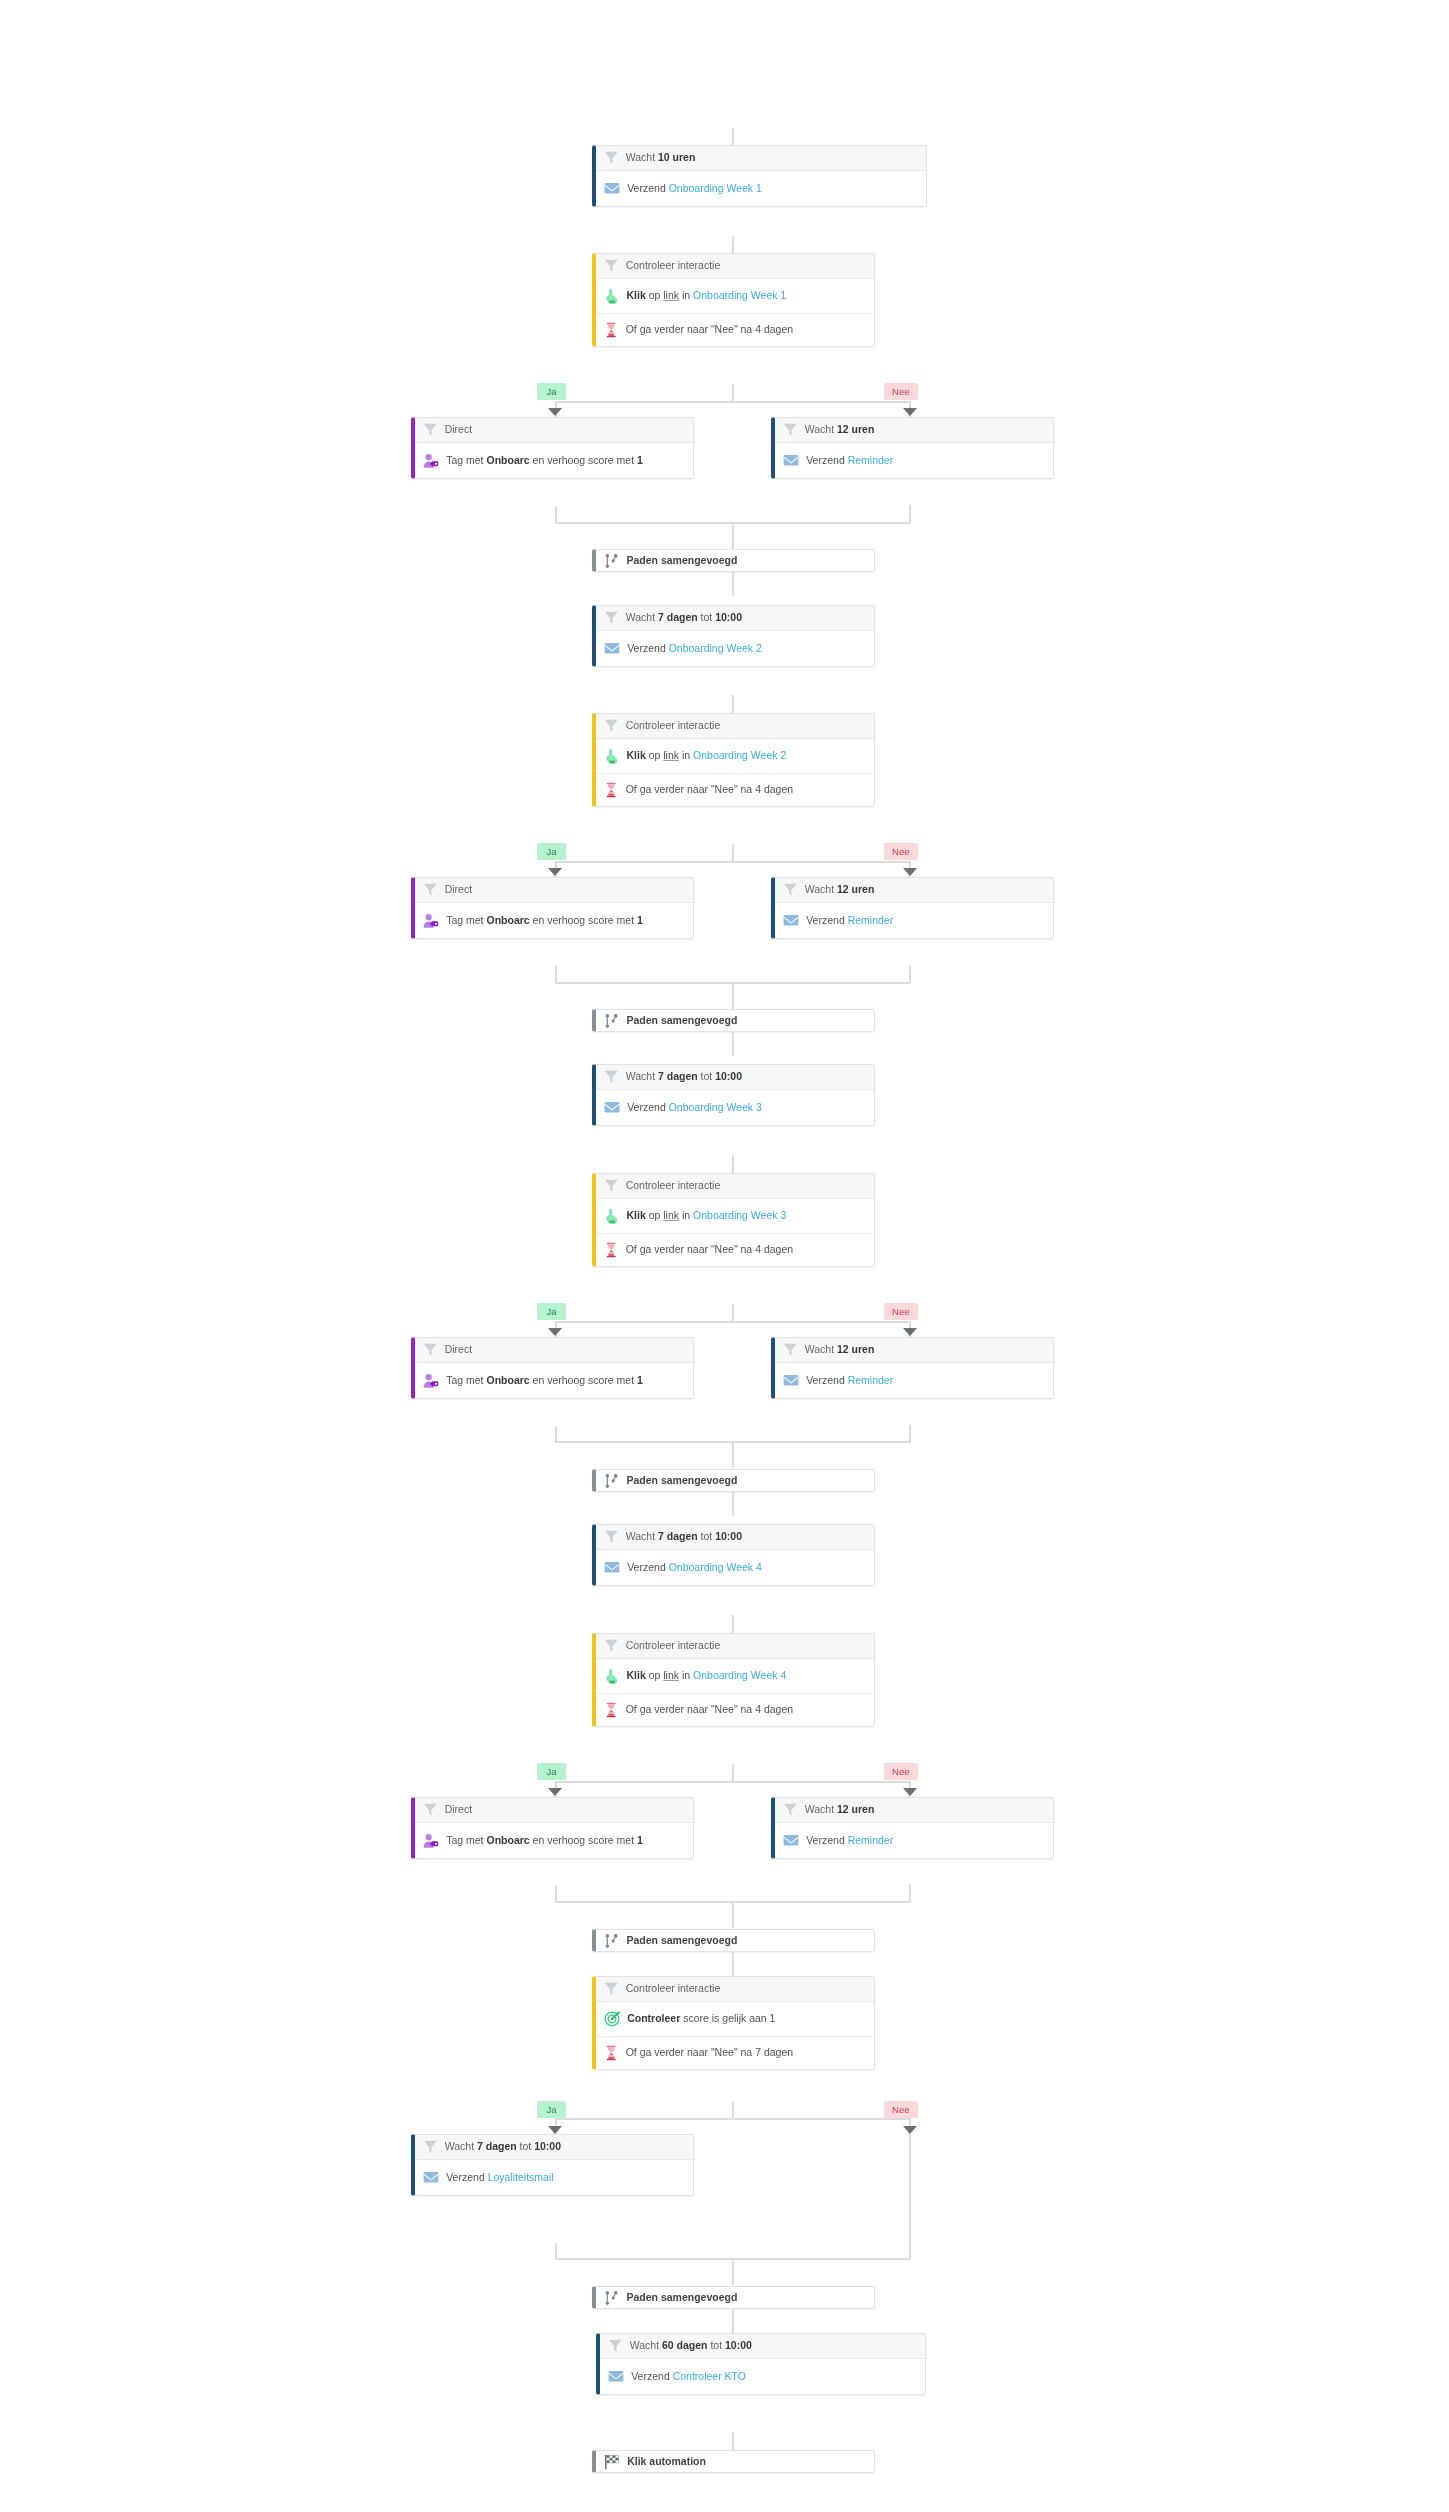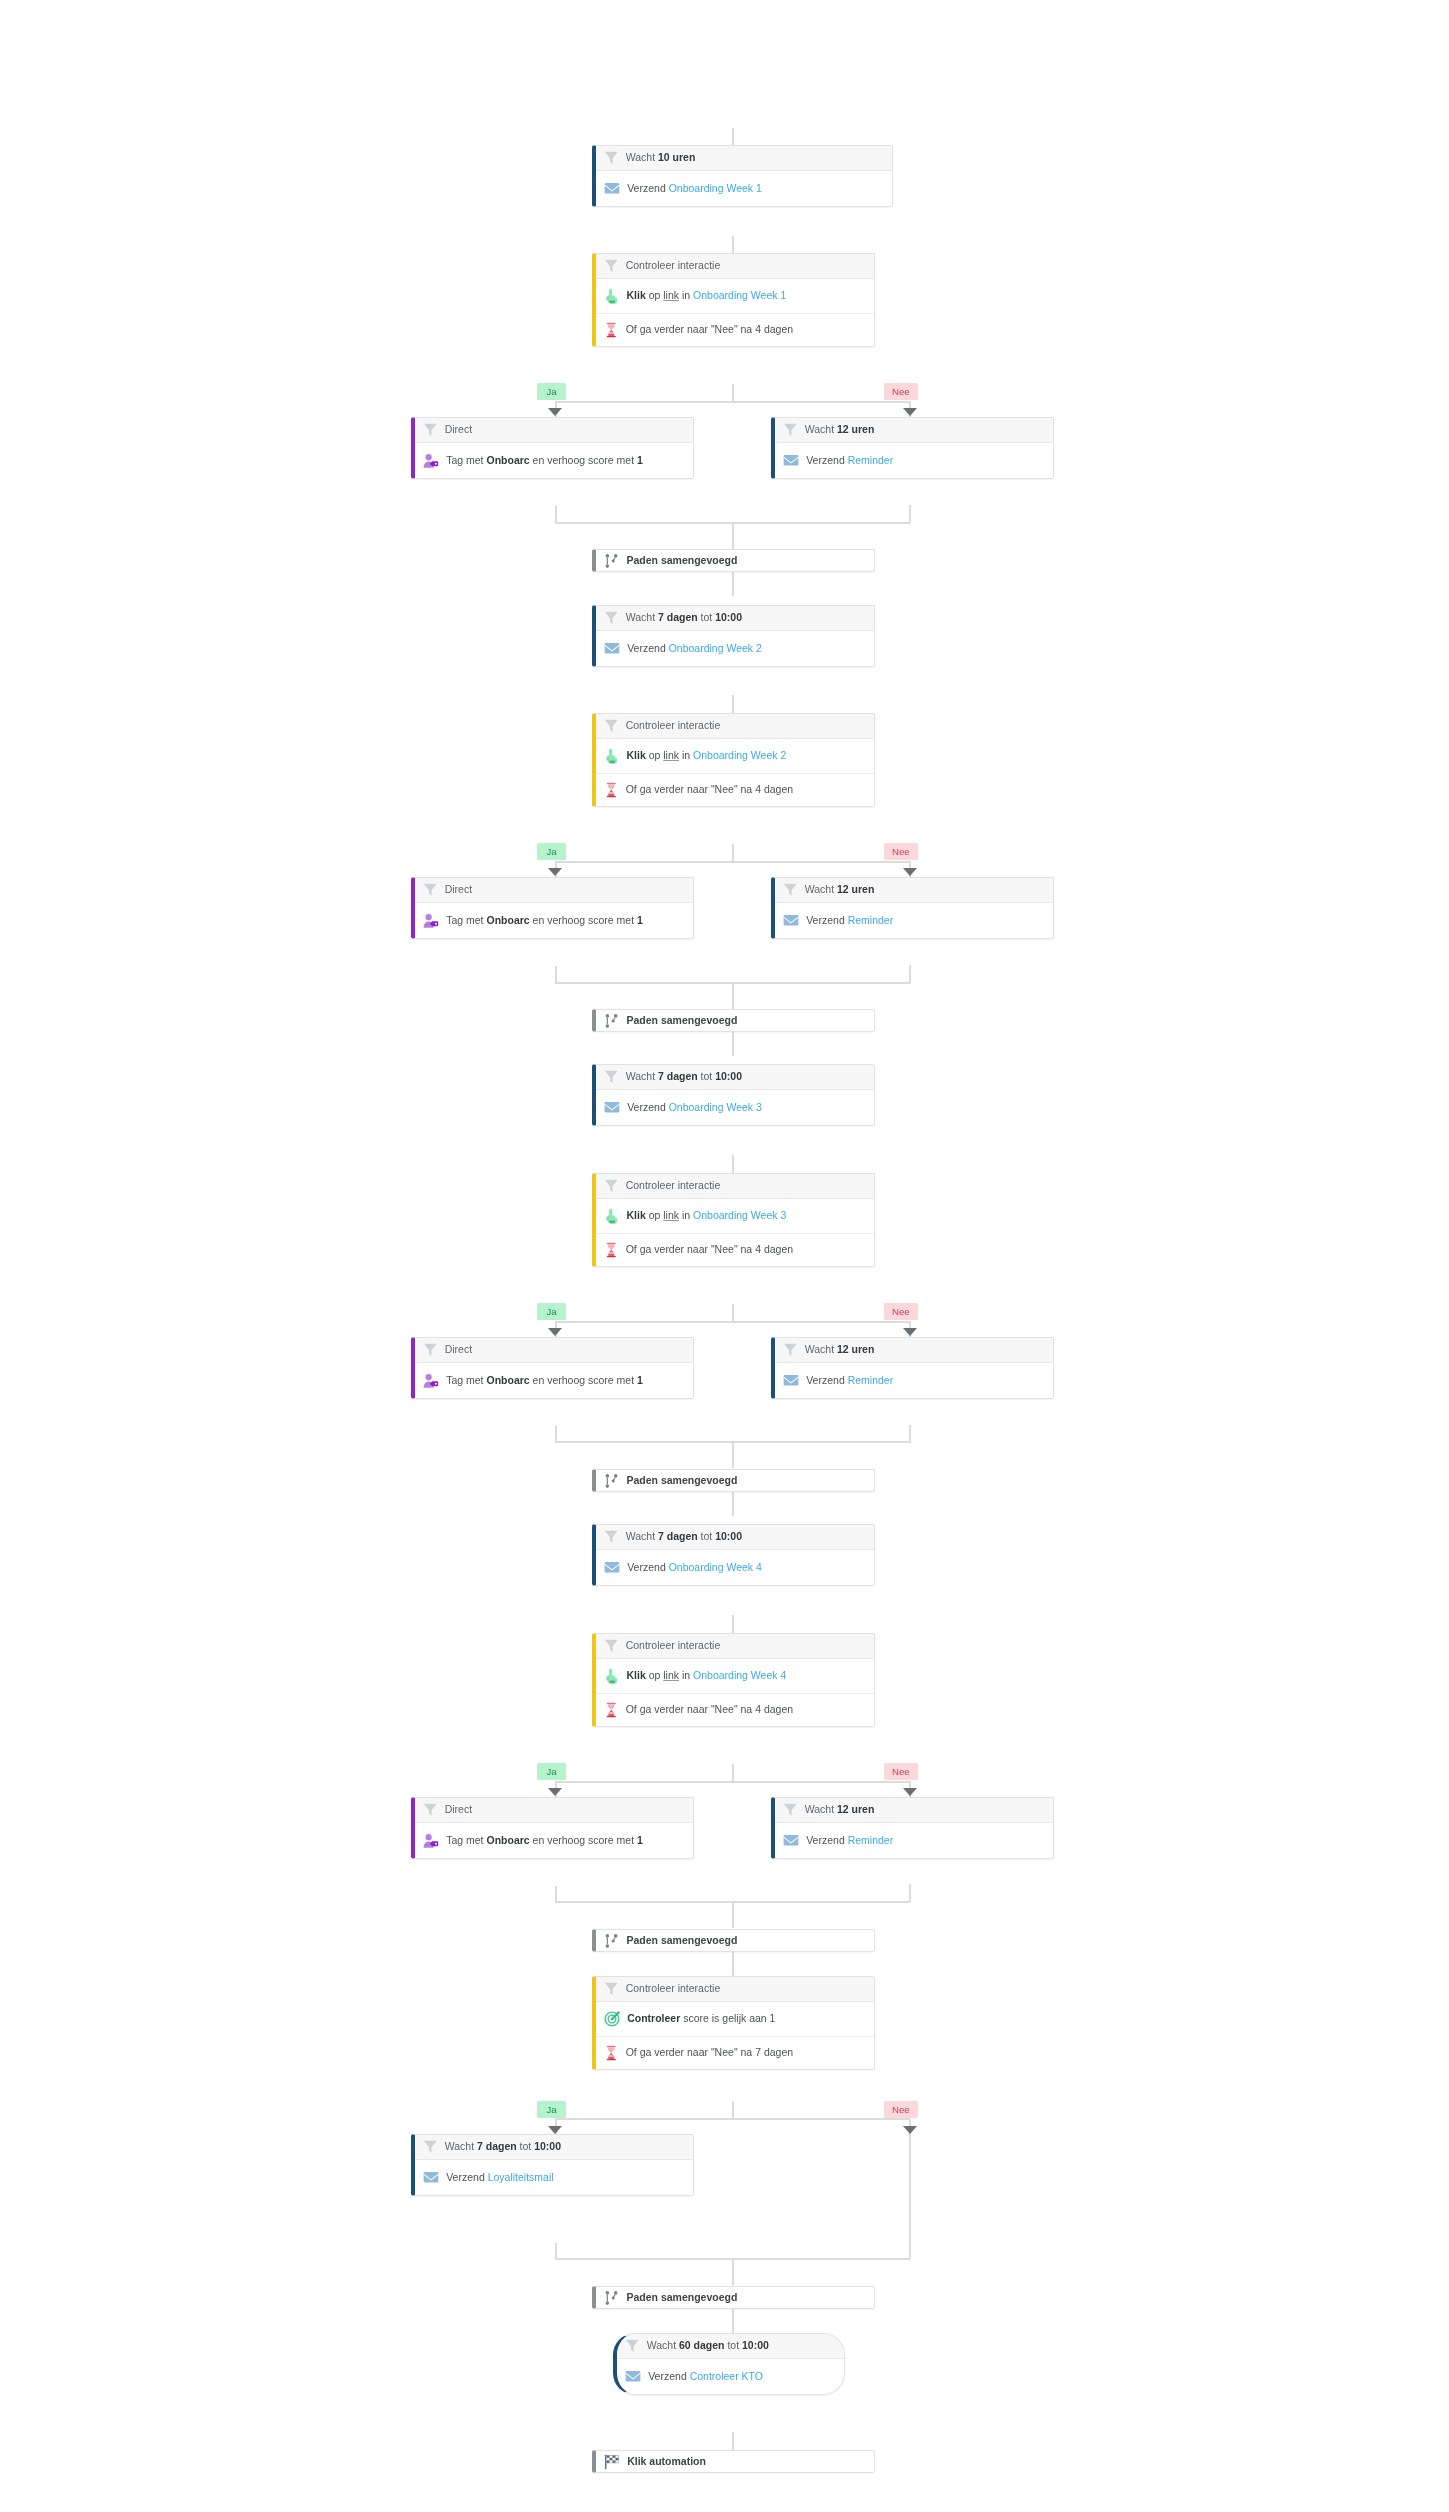--- a/index.html
+++ b/index.html
@@ -281,21 +281,21 @@
   <div class="blabel ja" style="left:537px; top:1303px;">Ja</div>
   <div class="blabel nee" style="left:884px; top:1303px;">Nee</div>
 
   <div class="blabel ja" style="left:537px; top:1763px;">Ja</div>
   <div class="blabel nee" style="left:884px; top:1763px;">Nee</div>
 
   <div class="blabel ja" style="left:537px; top:2101px;">Ja</div>
   <div class="blabel nee" style="left:884px; top:2101px;">Nee</div>
 
 
-  <div class="card blue" style="left:592px; top:145px; width:301px;">
+  <div class="card blue" style="left:592px; top:145px; width:335px;">
     <div class="card-head">
       <span class="ic">
           <svg width="14.5" height="13.7" viewBox="0 0 18 17">
             <use href="#g-funnel"></use>
           </svg>
         </span>
       <span class="txt"><span>Wacht </span><b>10 uren</b></span>
     </div>
     <div class="card-row tall">
       <span class="ic">
@@ -708,21 +708,21 @@
 
   <div class="card grey single" style="left:592px; top:2286px; width:283px; height:23px;">
     <span class="ic">
         <svg width="15.3" height="16" viewBox="0 0 19 20">
           <use href="#g-merge"></use>
         </svg>
       </span>
     <span class="txt">Paden samengevoegd</span>
   </div>
 
-  <div class="card blue" style="left:613px; top:2333px; width:232px;border-radius:22px;">
+  <div class="card blue" style="left:596px; top:2333px; width:330px;">
     <div class="card-head">
       <span class="ic">
           <svg width="14.5" height="13.7" viewBox="0 0 18 17">
             <use href="#g-funnel"></use>
           </svg>
         </span>
       <span class="txt"><span>Wacht </span><b>60 dagen</b><span> tot </span><b>10:00</b></span>
     </div>
     <div class="card-row tall">
       <span class="ic">

